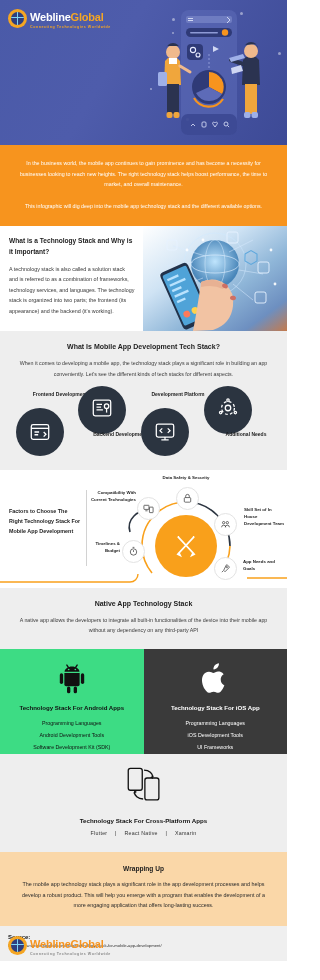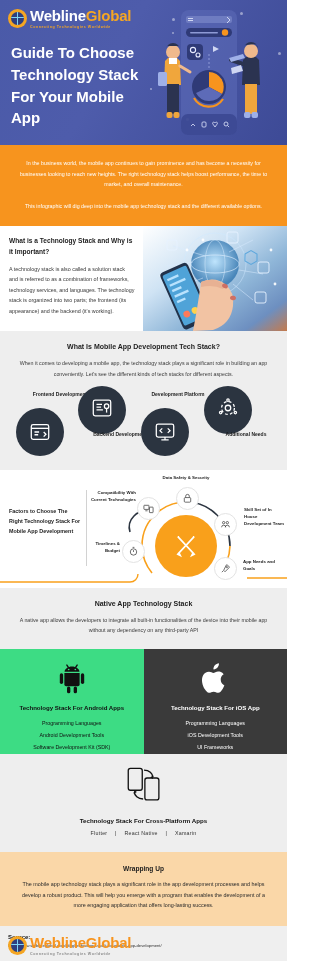--- a/index.html
+++ b/index.html
@@ -21,21 +21,21 @@
   .logo{position:absolute;left:8px;top:8px;display:flex;align-items:center;gap:3px;}
   .logo-globe{
     width:19px;height:19px;border-radius:50%;
     background:#f5a623;display:flex;align-items:center;justify-content:center;
     flex:0 0 auto;
   }
   .logo-globe .inner{width:13px;height:13px;border-radius:50%;background:#2e3f7f;position:relative;overflow:hidden;}
   .logo-globe .inner::before{content:"";position:absolute;left:-1px;top:5px;width:15px;height:1px;background:#7fd4f5;}
   .logo-globe .inner::after{content:"";position:absolute;left:6px;top:-1px;width:1px;height:15px;background:#7fd4f5;}
   .logo-txt{line-height:1;}
-  .logo-name{font-size:15px;font-weight:bold;letter-spacing:-.2px;margin-top:32px;}
+  .logo-name{font-size:11px;font-weight:bold;letter-spacing:-.2px;margin-top:32px;}
   .logo-name .w{color:#ffffff;}
   .logo-name .g{color:#f5a623;}
   .logo-tag{font-size:3.6px;color:#f5a623;letter-spacing:.55px;margin-top:1.5px;font-weight:bold;}
 
   .hero-title{
     position:absolute;left:11px;top:42px;width:130px;
     color:#fff;font-size:15px;font-weight:bold;line-height:1.45;
   }
   .hero-art{position:absolute;right:4px;top:6px;width:140px;height:133px;}
 
@@ -132,21 +132,20 @@
     <div class="logo">
       <span class="logo-globe">
           <span class="inner"></span>
         </span>
       <span class="logo-txt">
         <span class="logo-name"><span class="w">Webline</span><span class="g">Global</span></span>
         <span class="logo-tag" style="display:block;">Connecting Technologies Worldwide</span>
       </span>
     </div>
 
-    <div class="hero-title">Guide To Choose Technology Stack For Your Mobile App</div>
 
     <svg class="hero-art" viewBox="0 0 140 133">
       <rect x="38" y="4" width="56" height="125" rx="8" fill="#5d6bb8" opacity=".55"></rect>
       <rect x="43" y="10" width="46" height="7" rx="2" fill="#7b87c9" opacity=".7"></rect>
       <rect x="45" y="12" width="5" height="1" fill="#cfd6f2"></rect>
         <rect x="45" y="14" width="5" height="1" fill="#cfd6f2"></rect>
       <path d="M84 11l3 3-3 3" stroke="#cfd6f2" stroke-width="1" fill="none"></path>
       <rect x="43" y="22" width="46" height="9" rx="4.5" fill="#2f3a77"></rect>
       <rect x="47" y="26" width="28" height="1.6" rx=".8" fill="#8e9ad6"></rect>
       <circle cx="82" cy="26.5" r="3.2" fill="#f7941e"></circle>

